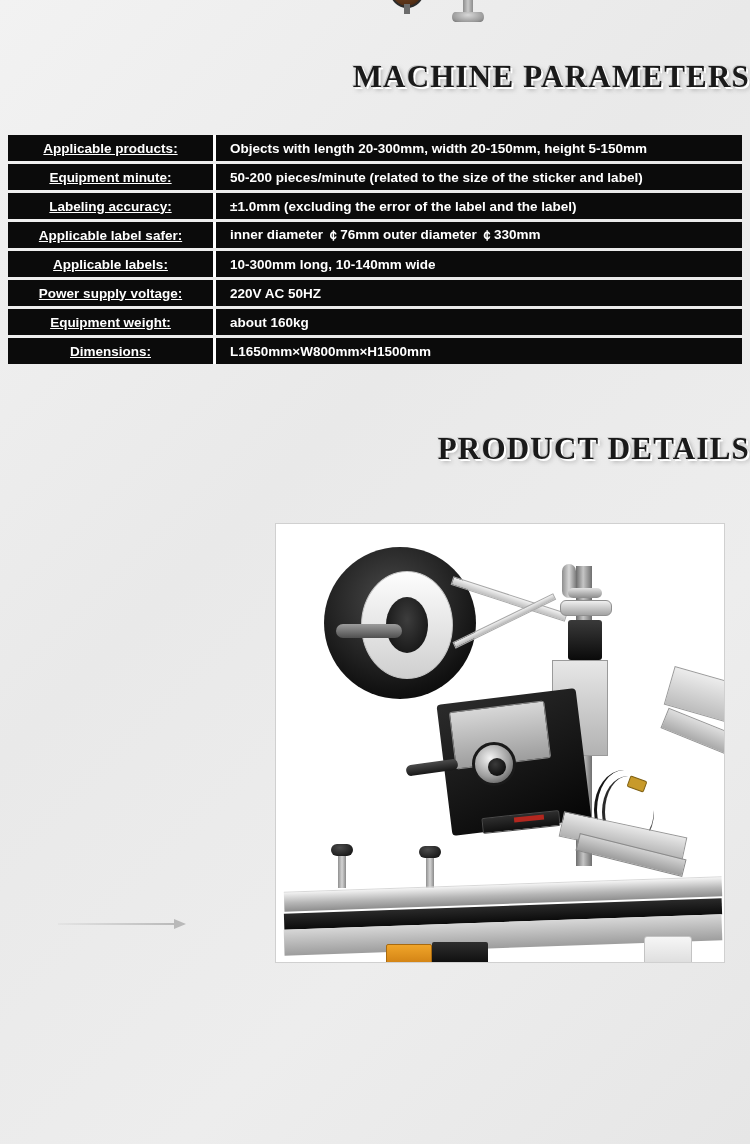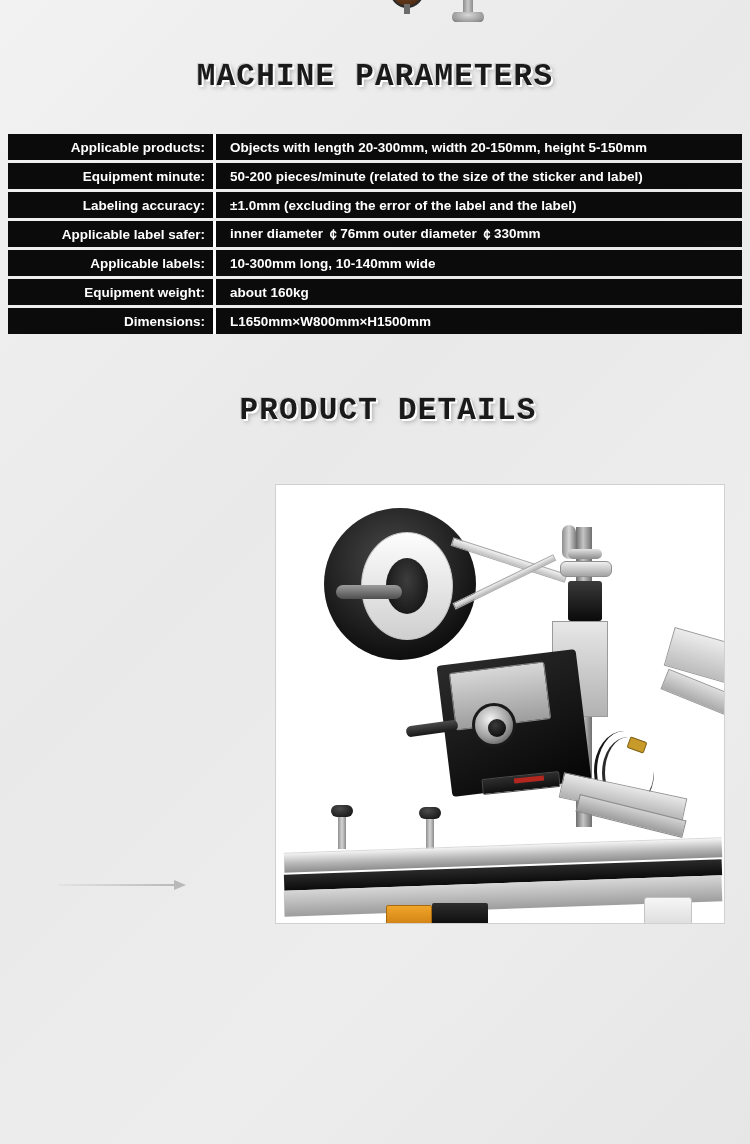--- a/index.html
+++ b/index.html
@@ -54,33 +54,33 @@
     left: 452px;
     top: 12px;
     width: 32px;
     height: 10px;
     border-radius: 4px / 6px;
     background: radial-gradient(ellipse at 50% 30%, #d8d8d8, #9a9a9a 70%, #6f6f6f);
   }
 
   
   .section-title {
-    text-align: center;
-    font-family: Liberation Mono, monospace;
+    text-align: right;
+    font-family: Liberation Serif, serif;
     font-weight: bold;
     font-size: 31px;
     letter-spacing: 1.2px;
     color: #1a1a1a;
     text-shadow:
        2px 2px 0 #ffffff,
       -1px -1px 0 #c9c9c9,
        3px 3px 4px rgba(120,120,120,0.55);
   }
   #machine-parameters-title { margin-top: 27px; }
-  #product-details-title { margin-top: 4px; padding-left: 26px; }
+  #product-details-title { margin-top: 12px; padding-left: 26px; }
 
   
   .spec-table-wrap {
     margin-top: 37px;
     padding: 0 8px;
   }
   table.spec {
     width: 734px;
     margin: 0 auto;
     border-collapse: separate;
@@ -93,22 +93,23 @@
     font-size: 13.5px;
     font-weight: bold;
     height: 26px;
     padding: 3px 8px;
     vertical-align: middle;
     white-space: nowrap;
     overflow: hidden;
   }
   table.spec td.label {
     width: 208px;
-    text-align: right;
+    text-align: center;
     border-right: 3px solid #ffffff;
+    text-decoration: underline;
   }
   table.spec td.value {
     text-align: left;
     padding-left: 14px;
     font-weight: bold;
   }
 
   
   .details-area {
     position: relative;
@@ -521,20 +522,24 @@
           <td class="label">Labeling accuracy:</td>
           <td class="value">±1.0mm (excluding the error of the label and the label)</td>
         </tr>
         <tr>
           <td class="label">Applicable label safer:</td>
           <td class="value">inner diameter ￠76mm outer diameter ￠330mm</td>
         </tr>
         <tr>
           <td class="label">Applicable labels:</td>
           <td class="value">10-300mm long, 10-140mm wide</td>
+        </tr>
+        <tr>
+          <td class="label">Power supply voltage:</td>
+          <td class="value">220V AC 50HZ</td>
         </tr>
         <tr>
           <td class="label">Equipment weight:</td>
           <td class="value">about 160kg</td>
         </tr>
         <tr>
           <td class="label">Dimensions:</td>
           <td class="value">L1650mm×W800mm×H1500mm</td>
         </tr>
       </tbody>

